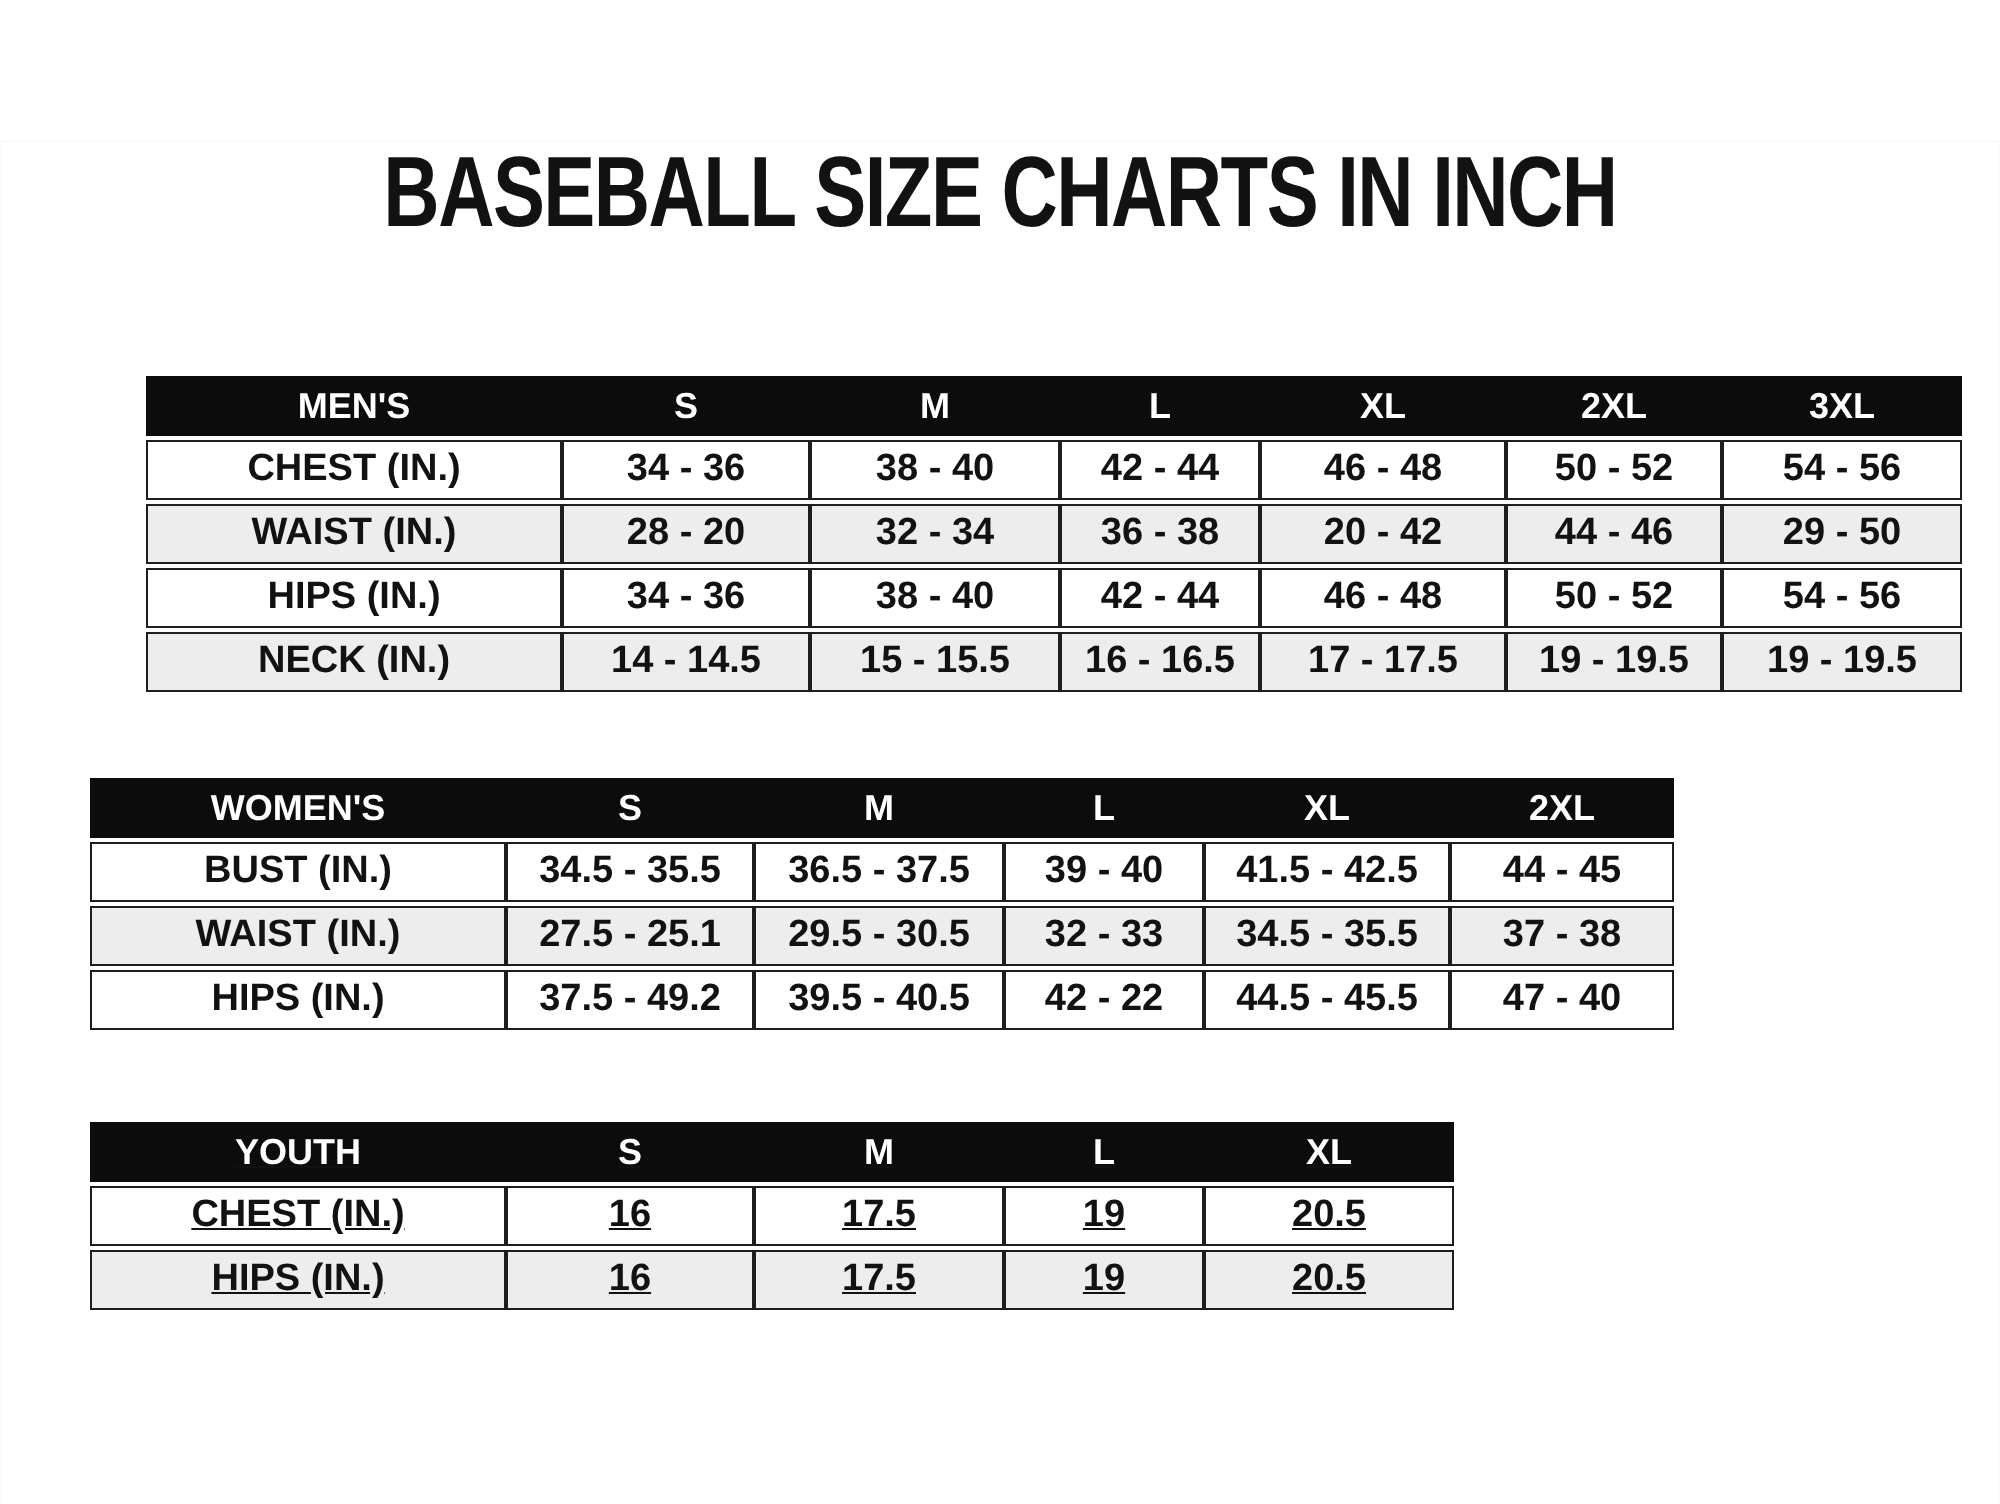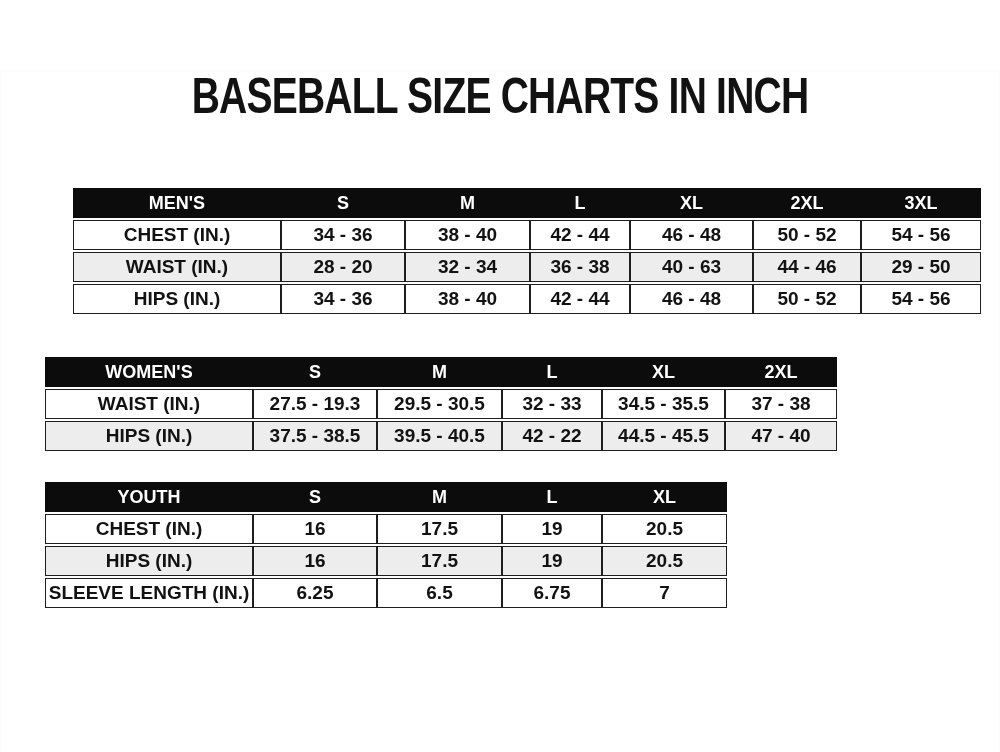--- a/index.html
+++ b/index.html
@@ -25,21 +25,21 @@
   }
   table.size-table {
     border-collapse: separate;
     border-spacing: 0 2px;
     table-layout: fixed;
     margin-left: 45px;
     padding: 0;
   }
   table.mens   { margin-top: 64px; width: 908px; padding-left: 28px; }
   table.womens { margin-top: 39px; width: 792px; }
-  table.youth  { margin-top: 27px; width: 682px; }
+  table.youth  { margin-top: 42px; width: 682px; text-decoration: underline; }
   .size-table th {
     background: #0c0c0c;
     color: #ffffff;
     font-size: 18px;
     font-weight: 700;
     height: 28px;
     padding: 0;
     border: 1px solid #0c0c0c;
     letter-spacing: 0px;
   }
@@ -94,33 +94,42 @@
         <td>42 - 44</td>
         <td>46 - 48</td>
         <td>50 - 52</td>
         <td>54 - 56</td>
       </tr>
       <tr>
         <td>WAIST (IN.)</td>
         <td>28 - 20</td>
         <td>32 - 34</td>
         <td>36 - 38</td>
-        <td>40 - 63</td>
+        <td>20 - 42</td>
         <td>44 - 46</td>
         <td>29 - 50</td>
       </tr>
       <tr>
         <td>HIPS (IN.)</td>
         <td>34 - 36</td>
         <td>38 - 40</td>
         <td>42 - 44</td>
         <td>46 - 48</td>
         <td>50 - 52</td>
         <td>54 - 56</td>
       </tr>
+      <tr>
+        <td>NECK (IN.)</td>
+        <td>14 - 14.5</td>
+        <td>15 - 15.5</td>
+        <td>16 - 16.5</td>
+        <td>17 - 17.5</td>
+        <td>19 - 19.5</td>
+        <td>19 - 19.5</td>
+      </tr>
     </tbody>
   </table>
 
   <table class="size-table womens">
     <colgroup>
       <col style="width:208px">
         <col style="width:124px">
         <col style="width:125px">
         <col style="width:100px">
         <col style="width:123px">
@@ -131,30 +140,38 @@
         <th>WOMEN'S</th>
         <th>S</th>
         <th>M</th>
         <th>L</th>
         <th>XL</th>
         <th>2XL</th>
       </tr>
     </thead>
     <tbody>
       <tr>
+        <td>BUST (IN.)</td>
+        <td>34.5 - 35.5</td>
+        <td>36.5 - 37.5</td>
+        <td>39 - 40</td>
+        <td>41.5 - 42.5</td>
+        <td>44 - 45</td>
+      </tr>
+      <tr>
         <td>WAIST (IN.)</td>
-        <td>27.5 - 19.3</td>
+        <td>27.5 - 25.1</td>
         <td>29.5 - 30.5</td>
         <td>32 - 33</td>
         <td>34.5 - 35.5</td>
         <td>37 - 38</td>
       </tr>
       <tr>
         <td>HIPS (IN.)</td>
-        <td>37.5 - 38.5</td>
+        <td>37.5 - 49.2</td>
         <td>39.5 - 40.5</td>
         <td>42 - 22</td>
         <td>44.5 - 45.5</td>
         <td>47 - 40</td>
       </tr>
     </tbody>
   </table>
 
   <table class="size-table youth">
     <colgroup>
@@ -181,23 +198,16 @@
         <td>19</td>
         <td>20.5</td>
       </tr>
       <tr>
         <td>HIPS (IN.)</td>
         <td>16</td>
         <td>17.5</td>
         <td>19</td>
         <td>20.5</td>
       </tr>
-      <tr>
-        <td>SLEEVE LENGTH (IN.)</td>
-        <td>6.25</td>
-        <td>6.5</td>
-        <td>6.75</td>
-        <td>7</td>
-      </tr>
     </tbody>
   </table>
 
 </div>
 
 </body></html>

